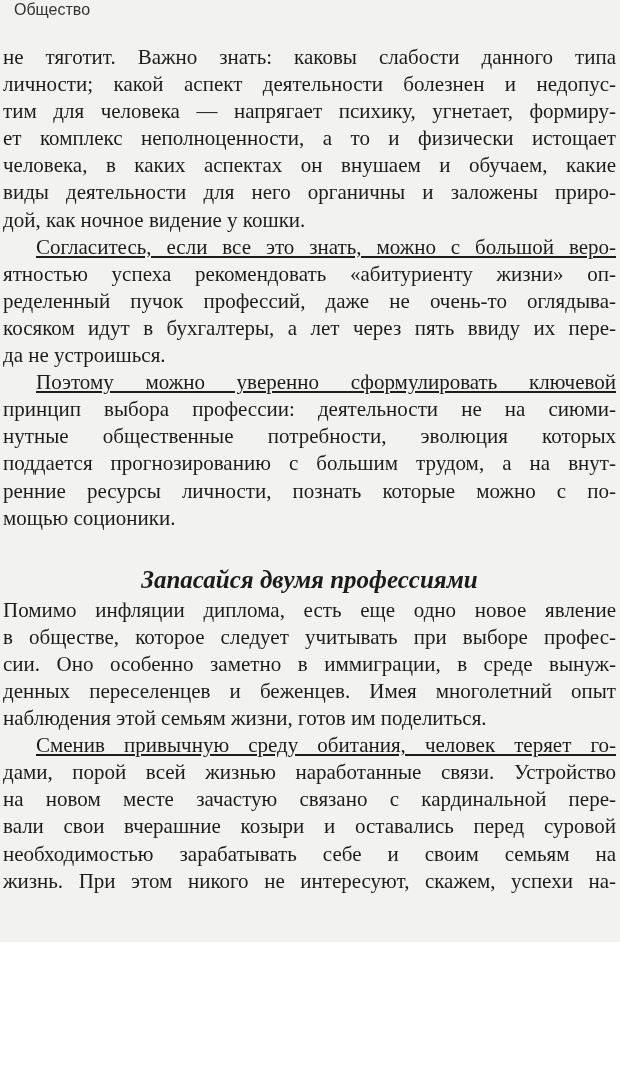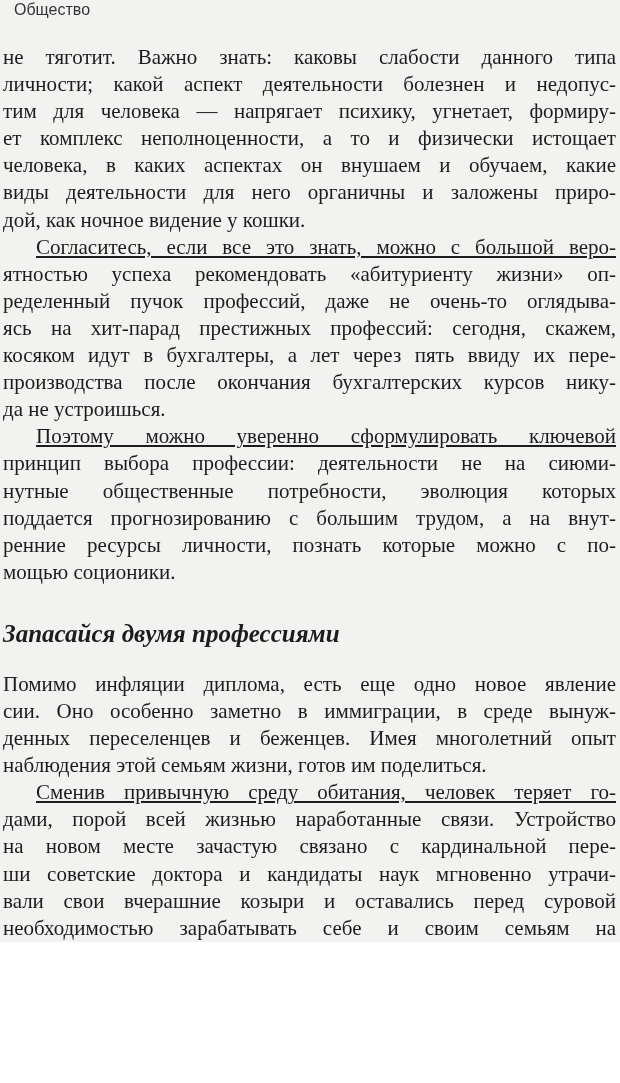--- a/index.html
+++ b/index.html
@@ -38,23 +38,23 @@
   }
   .line.para-end {
     text-align-last: left;
   }
   .line.indent {
     text-indent: 33px;
     text-decoration: underline;
   }
   .section-heading {
     margin-top: 31px;
-    margin-bottom: 20px;
     height: 34px;
     line-height: 34px;
+    text-align: center;
     font-weight: bold;
     font-style: italic;
     font-size: 25px;
   }
   .page-number {
     position: absolute;
     left: 2px;
     top: 1050px;
     font-size: 26px;
     line-height: 34px;
@@ -70,38 +70,36 @@
       <div class="line">не тяготит. Важно знать: каковы слабости данного типа</div>
       <div class="line">личности; какой аспект деятельности болезнен и недопус-</div>
       <div class="line">тим для человека — напрягает психику, угнетает, формиру-</div>
       <div class="line">ет комплекс неполноценности, а то и физически истощает</div>
       <div class="line">человека, в каких аспектах он внушаем и обучаем, какие</div>
       <div class="line">виды деятельности для него органичны и заложены приро-</div>
       <div class="line para-end">дой, как ночное видение у кошки.</div>
       <div class="line indent">Согласитесь, если все это знать, можно с большой веро-</div>
       <div class="line">ятностью успеха рекомендовать «абитуриенту жизни» оп-</div>
       <div class="line">ределенный пучок профессий, даже не очень-то оглядыва-</div>
-      <div class="line">ясь на хит-парад престижных профессий: сегодня, скажем,</div>
       <div class="line">косяком идут в бухгалтеры, а лет через пять ввиду их пере-</div>
-      <div class="line">производства после окончания бухгалтерских курсов нику-</div>
       <div class="line para-end">да не устроишься.</div>
       <div class="line indent">Поэтому можно уверенно сформулировать ключевой</div>
       <div class="line">принцип выбора профессии: деятельности не на сиюми-</div>
       <div class="line">нутные общественные потребности, эволюция которых</div>
       <div class="line">поддается прогнозированию с большим трудом, а на внут-</div>
       <div class="line">ренние ресурсы личности, познать которые можно с по-</div>
       <div class="line para-end">мощью соционики.</div>
       <div class="section-heading">Запасайся двумя профессиями</div>
       <div class="line">Помимо инфляции диплома, есть еще одно новое явление</div>
+      <div class="line">в обществе, которое следует учитывать при выборе профес-</div>
       <div class="line">сии. Оно особенно заметно в иммиграции, в среде вынуж-</div>
       <div class="line">денных переселенцев и беженцев. Имея многолетний опыт</div>
       <div class="line para-end">наблюдения этой семьям жизни, готов им поделиться.</div>
       <div class="line indent">Сменив привычную среду обитания, человек теряет го-</div>
       <div class="line">дами, порой всей жизнью наработанные связи. Устройство</div>
       <div class="line">на новом месте зачастую связано с кардинальной пере-</div>
-      <div class="line">ши советские доктора и кандидаты наук мгновенно утрачи-</div>
       <div class="line">вали свои вчерашние козыри и оставались перед суровой</div>
       <div class="line">необходимостью зарабатывать себе и своим семьям на</div>
       <div class="line">жизнь. При этом никого не интересуют, скажем, успехи на-</div>
     </div>
 
   <div class="page-number">358</div>
 </div>
 
 </body></html>

